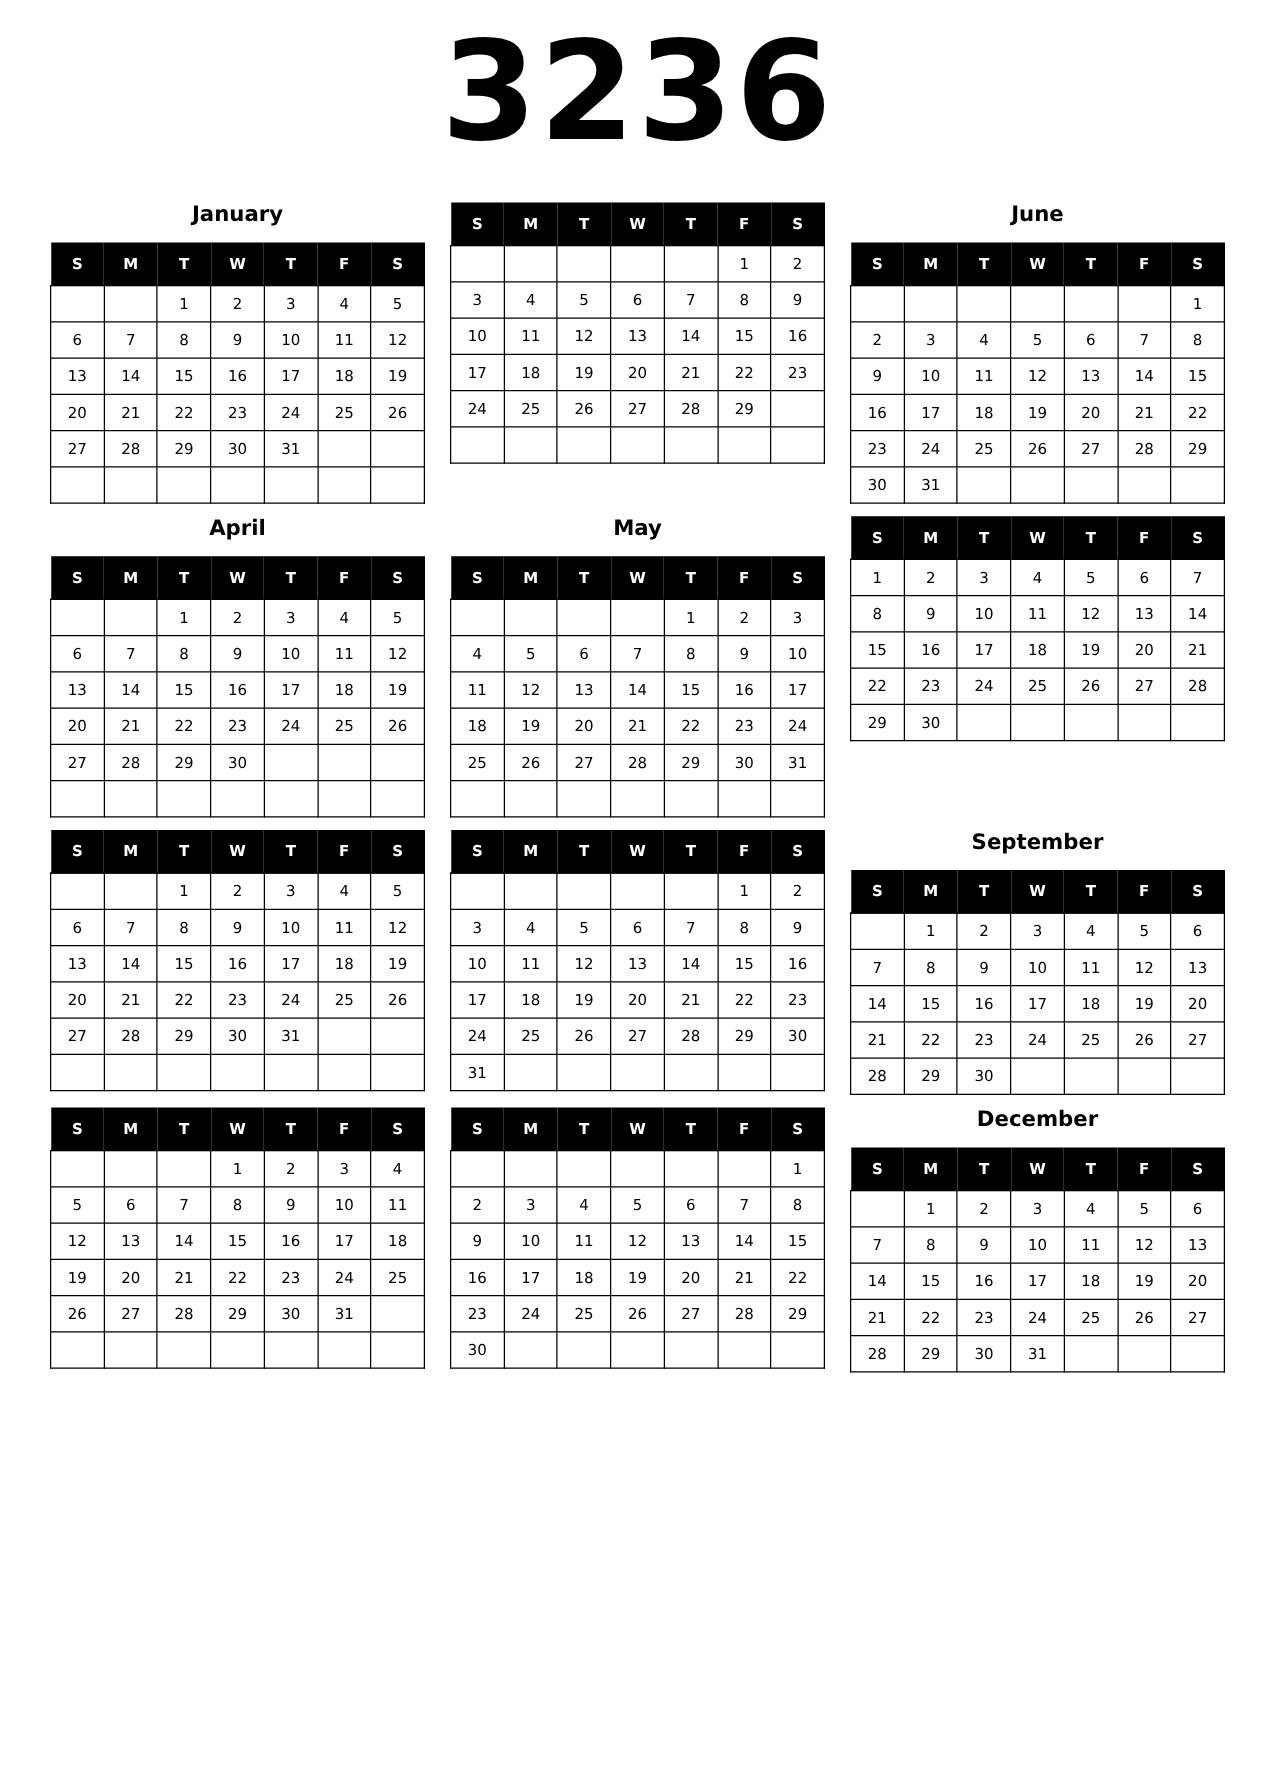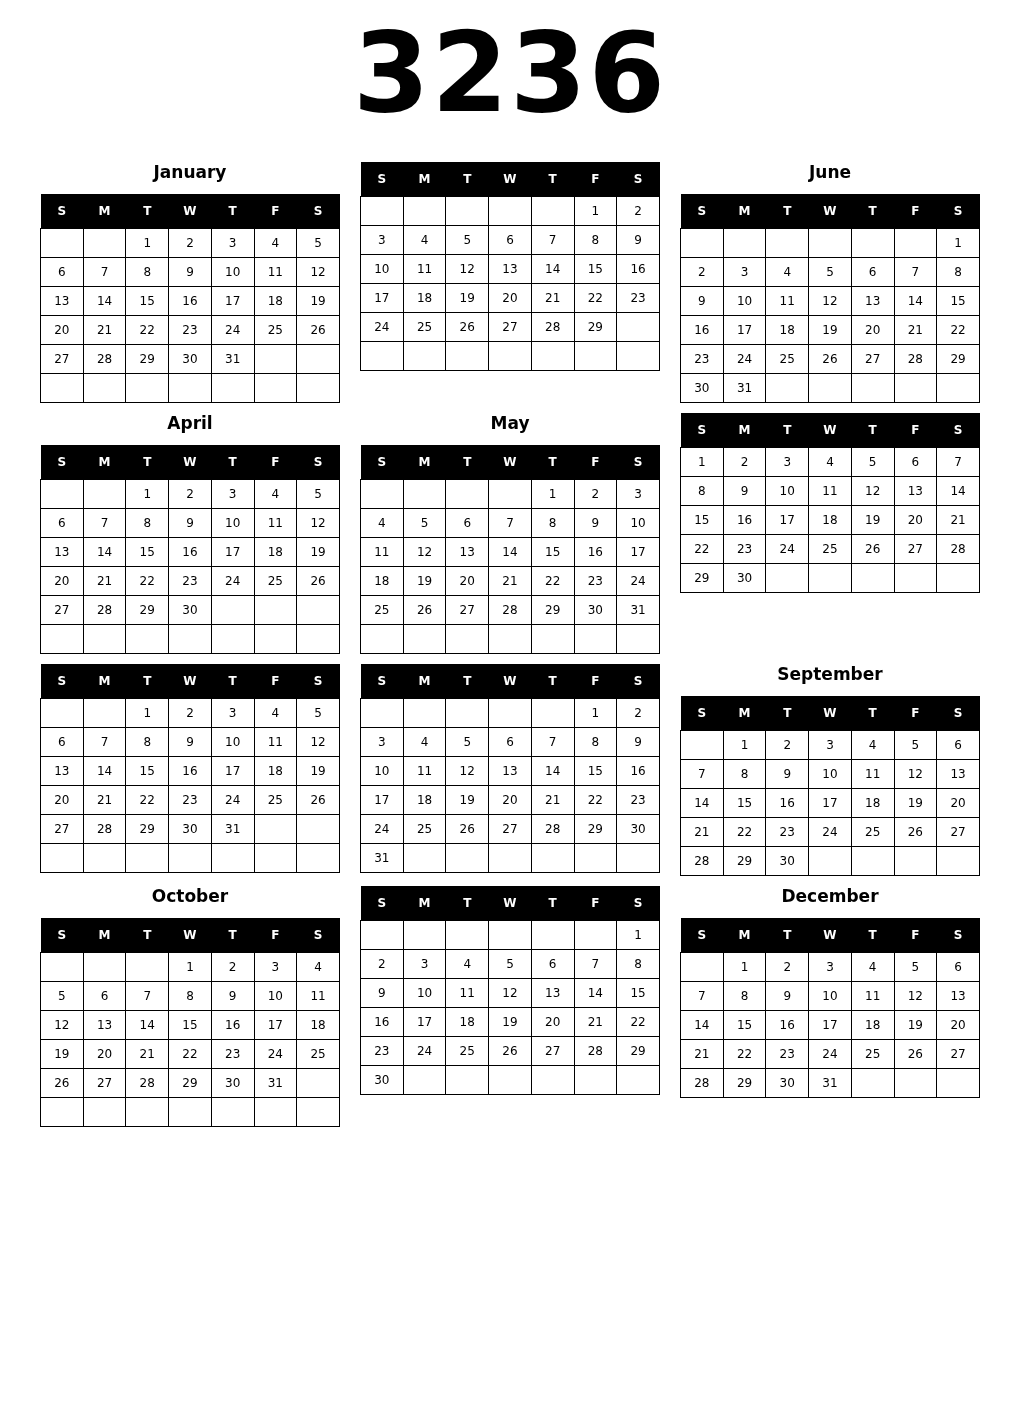--- a/index.html
+++ b/index.html
@@ -707,21 +707,20 @@
               <td>30</td>
               <td class="empty"></td>
               <td class="empty"></td>
               <td class="empty"></td>
               <td class="empty"></td>
             </tr>
           </tbody>
         </table>
       </div>
       <div class="month">
-        <div class="month-name">October</div>
         <table class="cal">
           <thead>
             <tr>
               <th>S</th>
               <th>M</th>
               <th>T</th>
               <th>W</th>
               <th>T</th>
               <th>F</th>
               <th>S</th>

